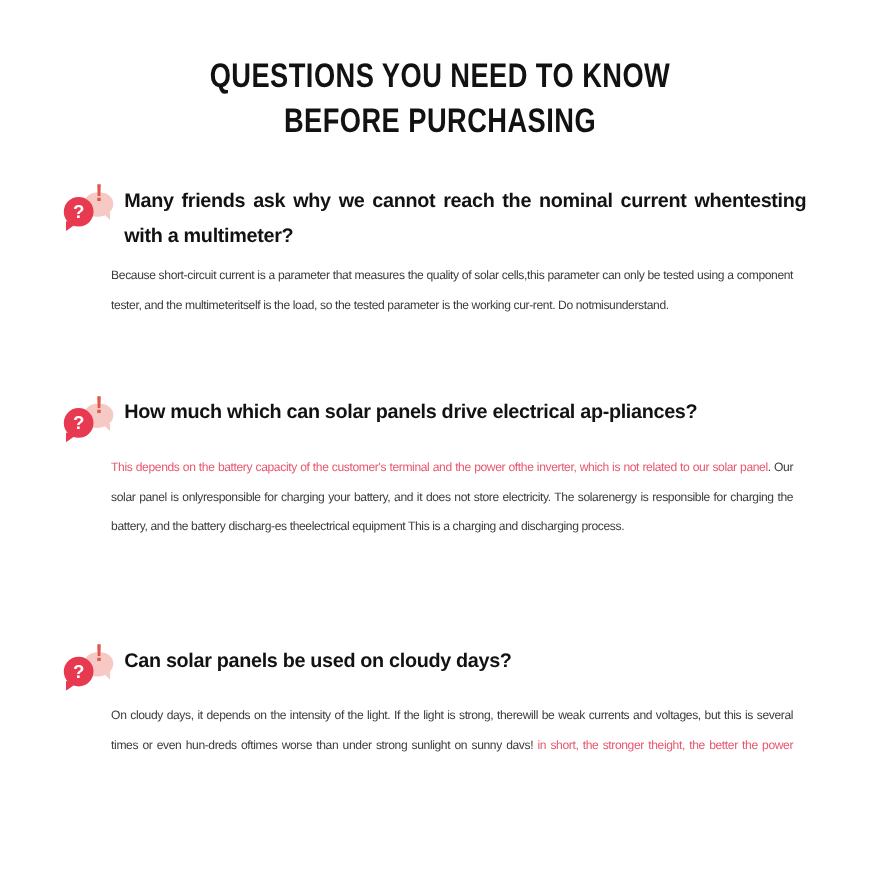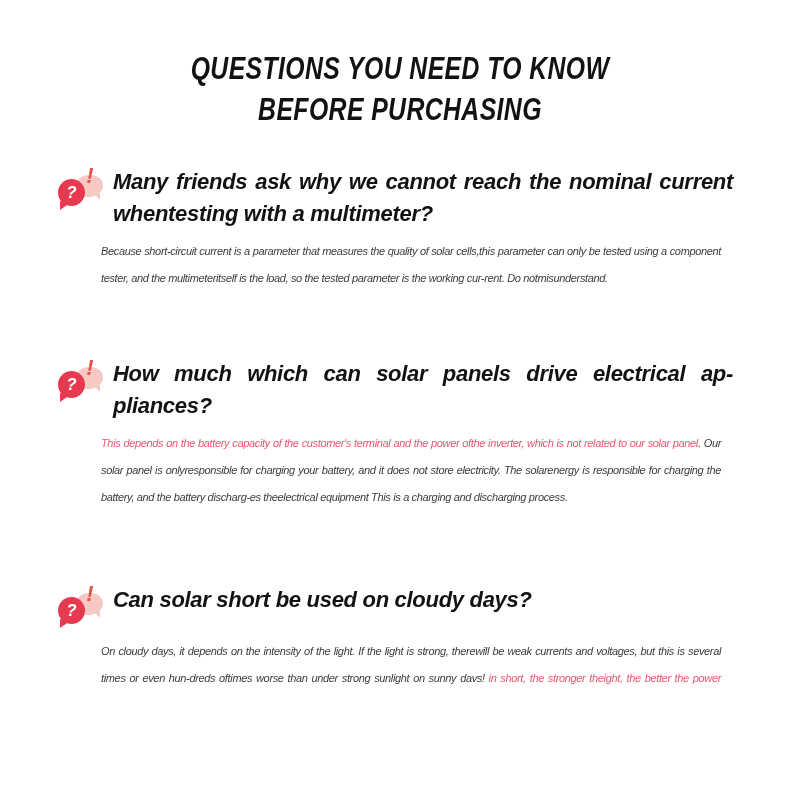--- a/index.html
+++ b/index.html
@@ -7,21 +7,20 @@
     padding: 0;
     background: #ffffff;
     font-family: "Liberation Sans", sans-serif;
   }
   .poster {
     position: relative;
     width: 800px;
     height: 696px;
     background: var(--background, #ffffff);
     overflow: hidden;
-    font-style: italic;
   }
   .title {
     position: absolute;
     top: 48px;
     left: 0;
     width: 800px;
     margin: 0;
     text-align: center;
     font-size: 31px;
     line-height: 41px;
@@ -39,21 +38,21 @@
   .section-0 { top: 166px; }
   .section-1 { top: 358px; }
   .section-2 { top: 584px; }
   .q-row {
     display: flex;
     align-items: flex-start;
   }
   .q-text {
     margin: 0;
     width: 620px;
-    font-size: 22px;
+    font-size: 18px;
     line-height: 32px;
     font-weight: 700;
     letter-spacing: -0.3px;
     color: var(--heading-text, #121212);
     text-align: justify;
   }
   .answer {
     margin: 8px 0 0 43px;
     width: 620px;
     font-size: 11px;
@@ -173,18 +172,18 @@
     <div class="q-row">
       <span class="qa-icon">
         <span class="bubble-light">
               <span class="excl">!</span>
             </span>
         <span class="bubble-red">
               <span class="bubble-tail"></span>
               <span class="qmark">?</span>
             </span>
       </span>
-      <h2 class="q-text">Can solar short be used on cloudy days?</h2>
+      <h2 class="q-text">Can solar panels be used on cloudy days?</h2>
     </div>
     <p class="answer"><span class="seg seg-dark">On cloudy days, it depends on the intensity of the light. If the light is strong, therewill be weak currents and voltages, but this is several times or even hun-dreds oftimes worse than under strong sunlight on sunny davs! </span><span class="seg seg-pink">in short, the stronger theight, the better the power generation effect, while the weaker the light, the worsethe effect.</span></p>
   </section>
 </div>
 </main>
 
 </body></html>

